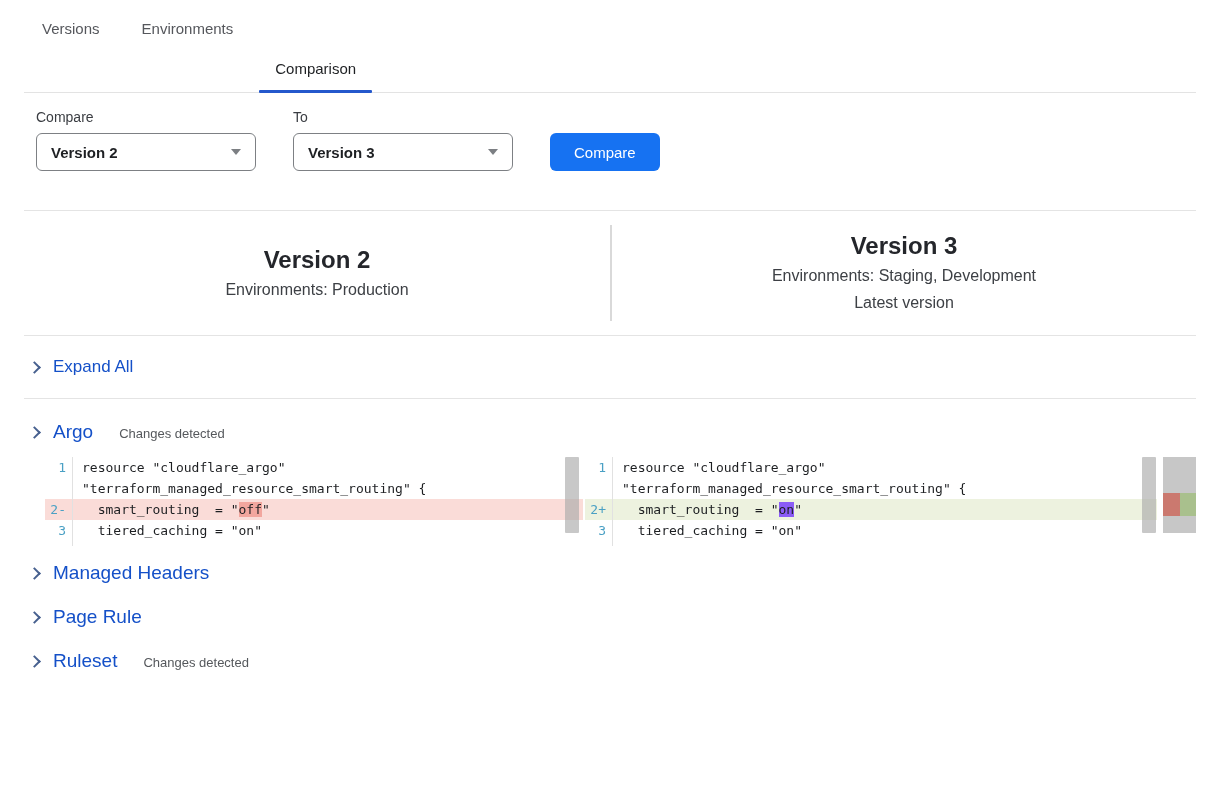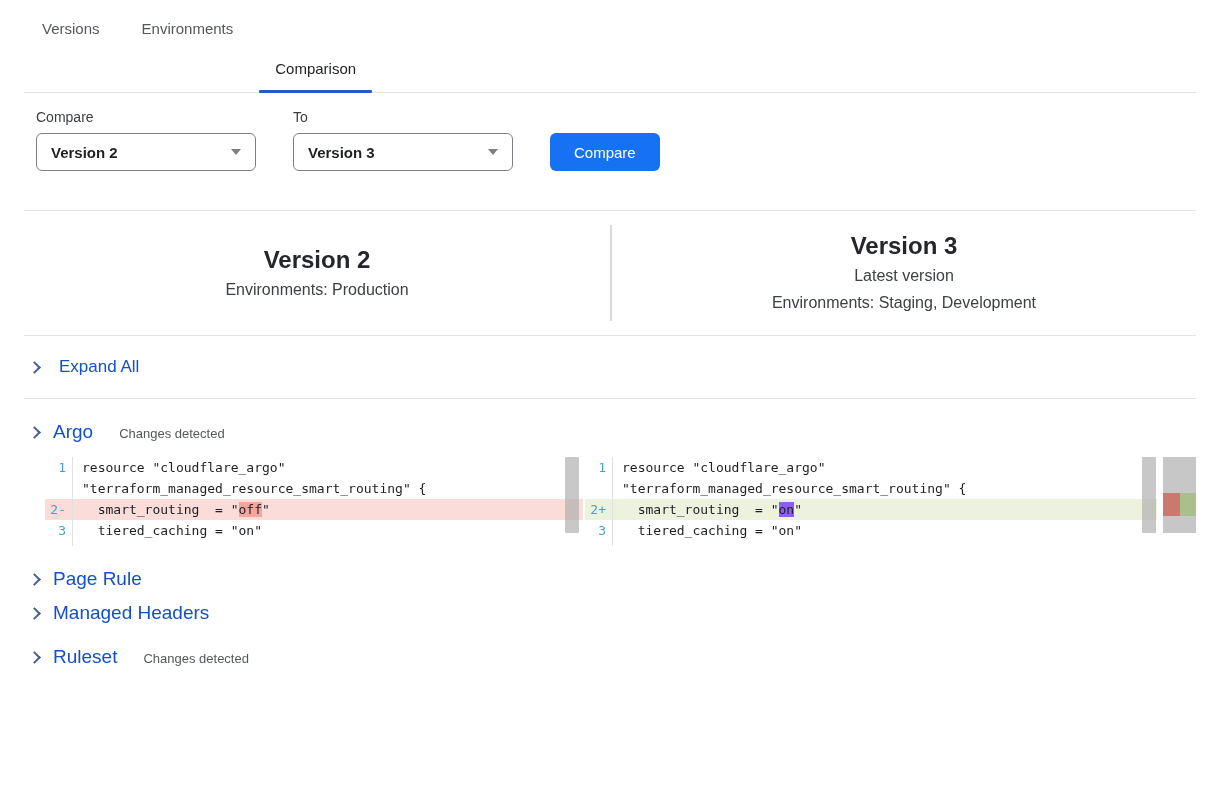--- a/index.html
+++ b/index.html
@@ -44,21 +44,21 @@
   
   .version-headers { margin:0 28px 0 24px; display:flex; align-items:center; min-height:124px; padding:10px 0; }
   .vh-col { display:flex; flex-direction:column; justify-content:center; text-align:center; }
   .vh-left  { width:586px; }
   .vh-right { flex:1; }
   .vh-sep { width:2px; background:#d9d9d9; align-self:stretch; margin:4px 0; }
   .vh-title { font-size:24px; font-weight:600; color:#24262b; line-height:32px; }
   .vh-sub { font-size:16px; color:#3d4045; line-height:27px; }
 
   
-  .expand-row { margin:0 28px 0 24px; padding:21px 0 21px 6px; display:flex; align-items:center; gap:20px; cursor:pointer; }
+  .expand-row { margin:0 28px 0 24px; padding:21px 0 21px 6px; display:flex; align-items:center; gap:14px; cursor:pointer; }
   .chev {
     width:9px; height:9px; border-top:2px solid #47608f; border-right:2px solid #47608f;
     transform:rotate(45deg); flex:none; margin-top:1px;
   }
   .expand-label { font-size:17px; color:#1450c8; }
 
   .section-row { margin:22px 28px 0 30px; display:flex; align-items:baseline; gap:14px; cursor:pointer; }
   .section-row .chev { align-self:center; }
   .section-label { font-size:19px; color:#1450c8; }
   .section-badge { font-size:13px; color:#55585c; margin-left:12px; }
@@ -124,22 +124,22 @@
   <hr class="divider div-1">
 
   <div class="version-headers">
     <div class="vh-col vh-left">
       <div class="vh-title">Version 2</div>
       <div class="vh-sub">Environments: Production</div>
     </div>
     <div class="vh-sep"></div>
     <div class="vh-col vh-right">
       <div class="vh-title">Version 3</div>
+      <div class="vh-sub">Environments: Staging, Development</div>
       <div class="vh-sub">Latest version</div>
-      <div class="vh-sub">Environments: Staging, Development</div>
     </div>
   </div>
 
   <hr class="divider">
 
   <div class="expand-row">
     <span class="chev"></span>
     <span class="expand-label">Expand All</span>
   </div>
 
@@ -203,28 +203,28 @@
     </div>
 
     <div class="overview-ruler">
       <div class="ruler-mark">
         <div class="ruler-del"></div>
         <div class="ruler-add"></div>
       </div>
     </div>
   </div>
 
+  <div class="section-row" style="margin-top:12px">
+    <span class="chev"></span>
+    <span class="section-label">Managed Headers</span>
+  </div>
+
   <div class="section-row">
     <span class="chev"></span>
     <span class="section-label">Page Rule</span>
-  </div>
-
-  <div class="section-row" style="margin-top:12px">
-    <span class="chev"></span>
-    <span class="section-label">Managed Headers</span>
   </div>
 
   <div class="section-row">
     <span class="chev"></span>
     <span class="section-label">Ruleset</span>
     <span class="section-badge">Changes detected</span>
   </div>
 
 
 </div>

